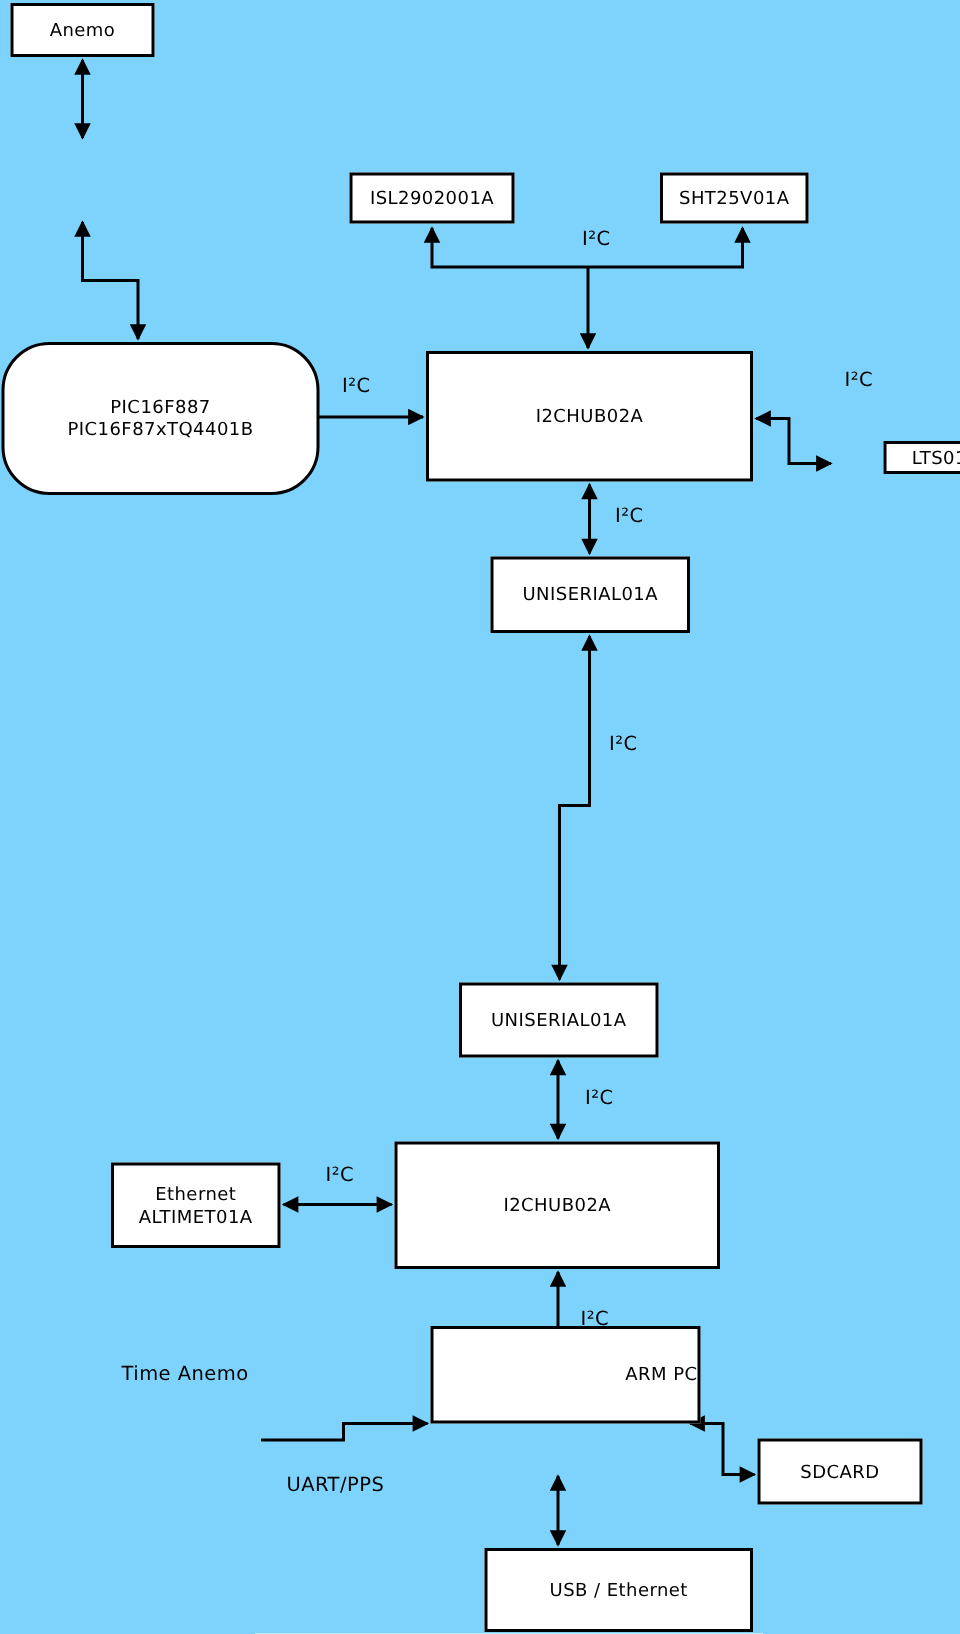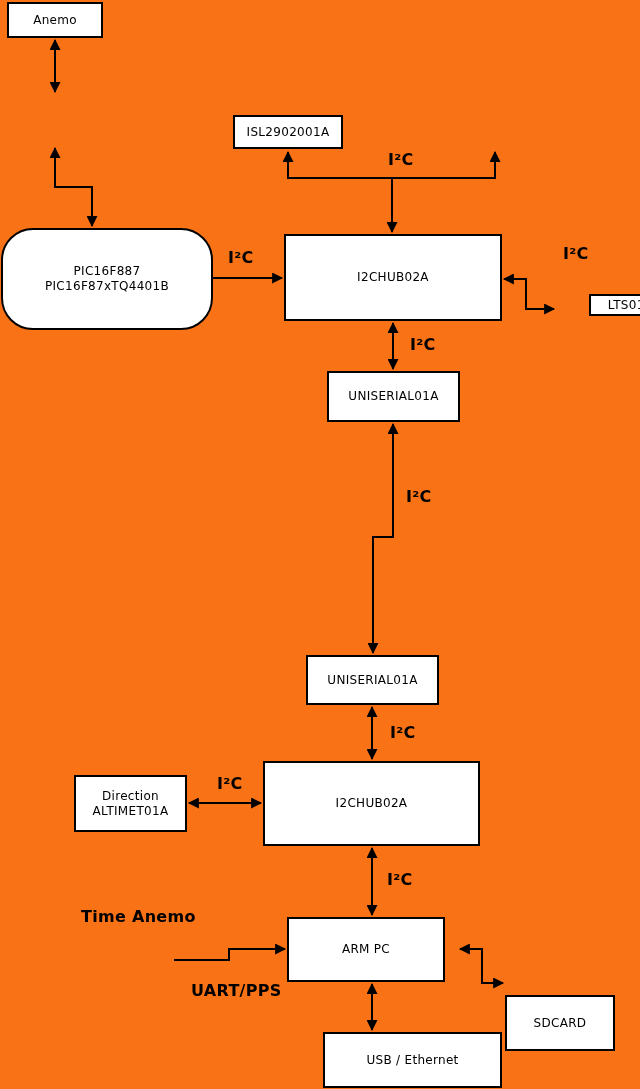--- a/index.html
+++ b/index.html
@@ -4,21 +4,21 @@
 <style>
   html, body {
     margin: 0;
     padding: 0;
     background: #ffffff;
   }
   #canvas {
     position: relative;
     width: 640px;
     height: 1089px;
-    background: #f97316;
+    background: #7dd3fc;
     font-family: "DejaVu Sans", sans-serif;
     color: #000000;
     overflow: hidden;
   }
   #connectors {
     position: absolute;
     left: 0;
     top: 0;
     width: 640px;
     height: 1089px;
@@ -33,25 +33,24 @@
     align-items: center;
     justify-content: center;
     text-align: center;
     font-size: 12px;
     line-height: 15px;
     letter-spacing: 0.3px;
     white-space: nowrap;
   }
   .edge-label {
     position: absolute;
-    font-size: 16px;
+    font-size: 13px;
     line-height: 14px;
     letter-spacing: 0.3px;
     white-space: nowrap;
-    font-weight: bold;
   }
 </style>
 </head>
 <body>
 
 <div id="canvas">
 
   <svg id="connectors" width="640" height="1089" viewBox="0 0 640 1089" xmlns="http://www.w3.org/2000/svg">
     <defs>
       <marker id="arw" viewBox="0 0 10 10" refX="9" refY="5" markerWidth="13" markerHeight="11" markerUnits="userSpaceOnUse" orient="auto-start-reverse">
@@ -83,52 +82,55 @@
 
   <div class="node" style="left:1px; top:228px; width:212px; height:102px;border-radius:32px;">
     <span>PIC16F887</span>
     <span>PIC16F87xTQ4401B</span>
   </div>
 
   <div class="node" style="left:233px; top:115px; width:110px; height:34px;">
     <span>ISL2902001A</span>
   </div>
 
+  <div class="node" style="left:440px; top:115px; width:99px; height:34px;">
+    <span>SHT25V01A</span>
+  </div>
 
   <div class="node" style="left:284px; top:234px; width:218px; height:87px;">
     <span>I2CHUB02A</span>
   </div>
 
   <div class="node" style="left:556px; top:294px; width:83px; height:22px;margin-left:33px;">
     <span>LTS01A</span>
   </div>
 
   <div class="node" style="left:327px; top:371px; width:133px; height:51px;">
     <span>UNISERIAL01A</span>
   </div>
 
   <div class="node" style="left:306px; top:655px; width:133px; height:50px;">
     <span>UNISERIAL01A</span>
   </div>
 
   <div class="node" style="left:74px; top:775px; width:113px; height:57px;">
-    <span>Direction</span>
+    <span>Ethernet</span>
     <span>ALTIMET01A</span>
   </div>
 
   <div class="node" style="left:263px; top:761px; width:217px; height:85px;">
     <span>I2CHUB02A</span>
   </div>
 
 
-  <div class="node" style="left:287px; top:917px; width:158px; height:65px;">
+  <div class="node" style="left:287px; top:884px; width:180px; height:65px;align-items:flex-end;">
     <span>ARM PC</span>
   </div>
 
-  <div class="node" style="left:505px; top:959px; width:110px; height:56px;margin-top:36px;">
+  <div class="node" style="left:505px; top:959px; width:110px; height:44px;">
     <span>SDCARD</span>
   </div>
 
   <div class="node" style="left:282px; top:1032px; width:179px; height:56px;margin-left:41px;">
     <span>USB / Ethernet</span>
   </div>
 
   <div class="edge-label" style="left:388px; top:153px;">I²C</div>
 
   <div class="edge-label" style="left:228px; top:251px;">I²C</div>

